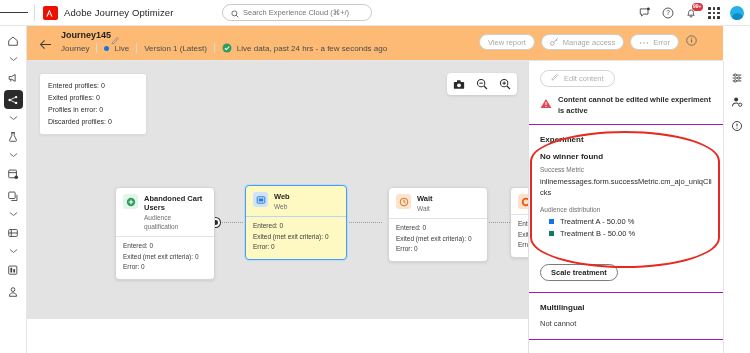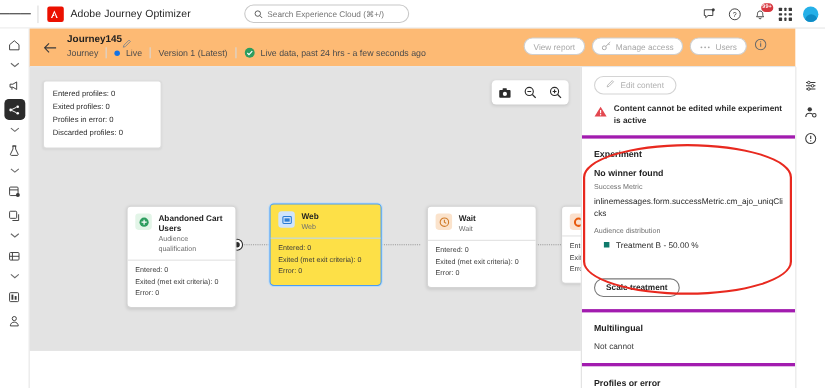--- a/index.html
+++ b/index.html
@@ -102,21 +102,21 @@
     background: #fff; border-radius: 4px; box-shadow: 0 1px 3px rgba(0,0,0,.12);
     display: flex; align-items: center; justify-content: space-around;
   }
   .zoomtools .zt { width: 16px; height: 16px; display: flex; align-items: center; justify-content: center; cursor: pointer; }
 
   
   .node {
     position: absolute; background: #fff; border: 1px solid #d4d4d4; border-radius: 4px;
     box-shadow: 0 1px 3px rgba(0,0,0,.10); width: 96px;
   }
-  .node.selected { border: 1.5px solid #4b9cf5; background: #fde047; box-shadow: 0 0 0 1px #bcdcf7; }
+  .node.selected { border: 1.5px solid #4b9cf5; background: #fef9c3; box-shadow: 0 0 0 1px #bcdcf7; }
   .node-head { display: flex; align-items: flex-start; padding: 6px 7px 5px 7px; }
   .node-ico {
     width: 15px; height: 15px; border-radius: 3px; flex: none; margin-right: 6px;
     display: flex; align-items: center; justify-content: center;
   }
   .node-title { font-size: 7.5px; font-weight: bold; color: #1f1f1f; line-height: 9px; }
   .node-sub { font-size: 6.5px; color: #6e6e6e; line-height: 9px; margin-top: 1px; }
   .node-body { border-top: 1px solid #e2e2e2; padding: 4px 7px 6px 7px; }
   .node.selected .node-body { border-top: 1px solid #b9d7f2; }
   .node-body div { font-size: 6.5px; color: #2b2b2b; font-weight: bold; line-height: 10.5px; }
@@ -126,21 +126,21 @@
   .endpoint {
     position: absolute; width: 9px; height: 9px; border-radius: 50%;
     background: #2b2b2b; border: 2px solid #fff; box-shadow: 0 0 0 1px #2b2b2b;
   }
 
   
   .rightpanel {
     position: absolute; top: 61px; left: 528px; width: 195px; height: 292px;
     background: #fff; border-left: 1px solid #e0e0e0; overflow: hidden;
   }
-  .rp-sec { padding: 8px 11px; border-bottom: 3px solid #a21caf; }
+  .rp-sec { padding: 8px 11px; border-bottom: 1px solid #a21caf; }
   .rp-pill {
     border: 1px solid #d4d4d4; border-radius: 10px; height: 17px; padding: 0 10px;
     display: inline-flex; align-items: center; gap: 5px; font-size: 7.5px; color: #b0b0b0;
     background: #fff; cursor: pointer;
   }
   .warnrow { display: flex; align-items: flex-start; gap: 6px; margin-top: 7px; }
   .warnrow p { font-size: 7.5px; color: #2b2b2b; font-weight: bold; line-height: 11px; }
   .rp-title { font-size: 8px; font-weight: bold; color: #1f1f1f; }
   .rp-strong { font-size: 8px; font-weight: bold; color: #1f1f1f; margin-top: 8px; }
   .rp-label { font-size: 6.5px; color: #707070; margin-top: 5px; }
@@ -366,21 +366,21 @@
         <span>Manage access</span>
       </div>
       <div class="ghostbtn">
         <span>
           <svg width="10" height="4" viewBox="0 0 12 4">
               <circle cx="2" cy="2" r="1" fill="#a8a8a8"></circle>
               <circle cx="6" cy="2" r="1" fill="#a8a8a8"></circle>
               <circle cx="10" cy="2" r="1" fill="#a8a8a8"></circle>
             </svg>
         </span>
-        <span>Users</span>
+        <span>Error</span>
       </div>
       <div class="infodot">
         <svg width="11" height="11" viewBox="0 0 12 12">
             <circle cx="6" cy="6" r="5.2" fill="none" stroke="#6a6a6a" stroke-width="1"></circle>
             <path d="M6 4.8v3.4" stroke="#6a6a6a" stroke-width="1.1"></path>
             <circle cx="6" cy="3.3" r=".6" fill="#6a6a6a"></circle>
           </svg>
       </div>
     </div>
   </div>
@@ -576,20 +576,24 @@
     </div>
 
     <div class="rp-sec" style="padding-top:10px; padding-bottom:11px;">
       <div class="rp-title">Experiment</div>
       <div class="rp-strong">No winner found</div>
       <div class="rp-label">Success Metric</div>
       <div class="rp-value">inlinemessages.form.successMetric.cm_ajo_uniqClicks</div>
       <div class="rp-label" style="margin-top:8px;">Audience distribution</div>
       <div class="rp-dist">
         <div class="rp-dist-row">
+          <span class="swatch" style="background:#1473e6;"></span>
+          <span>Treatment A - 50.00 %</span>
+        </div>
+        <div class="rp-dist-row">
           <span class="swatch" style="background:#0f7a6b;"></span>
           <span>Treatment B - 50.00 %</span>
         </div>
       </div>
       <div class="rp-btn">
         <span>Scale treatment</span>
       </div>
     </div>
 
     <div class="rp-sec" style="padding-top:10px; padding-bottom:11px;">

